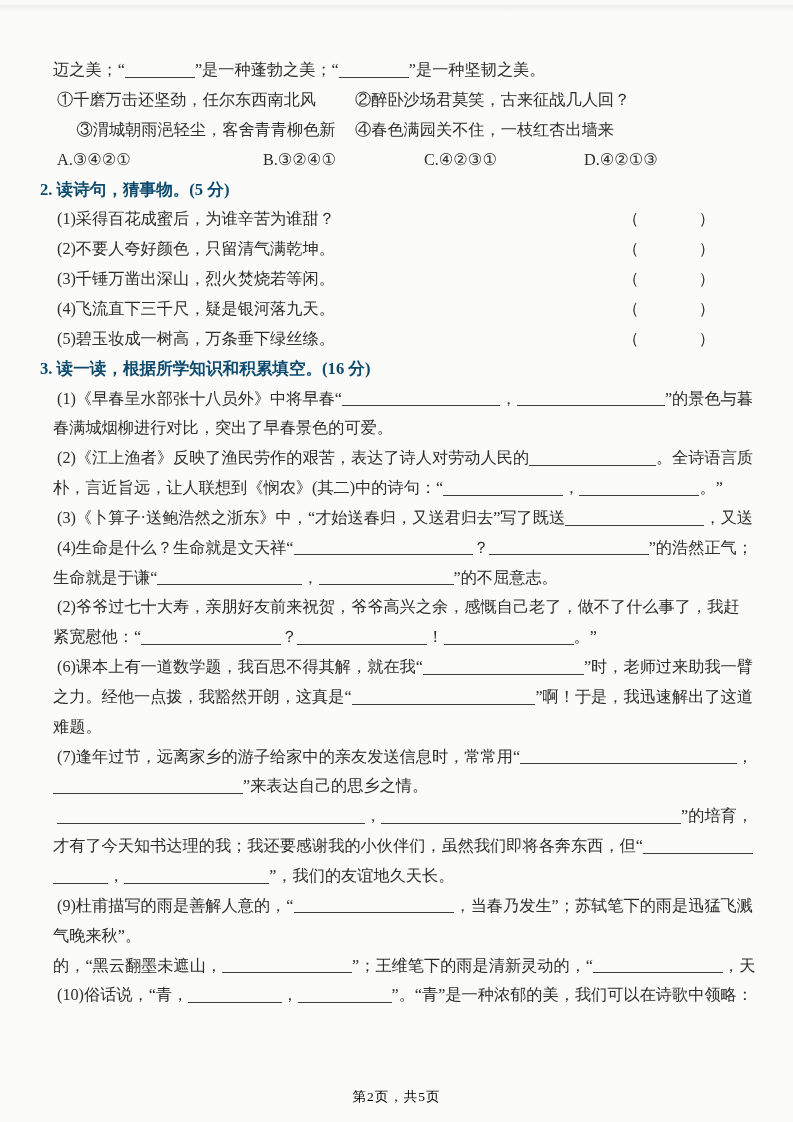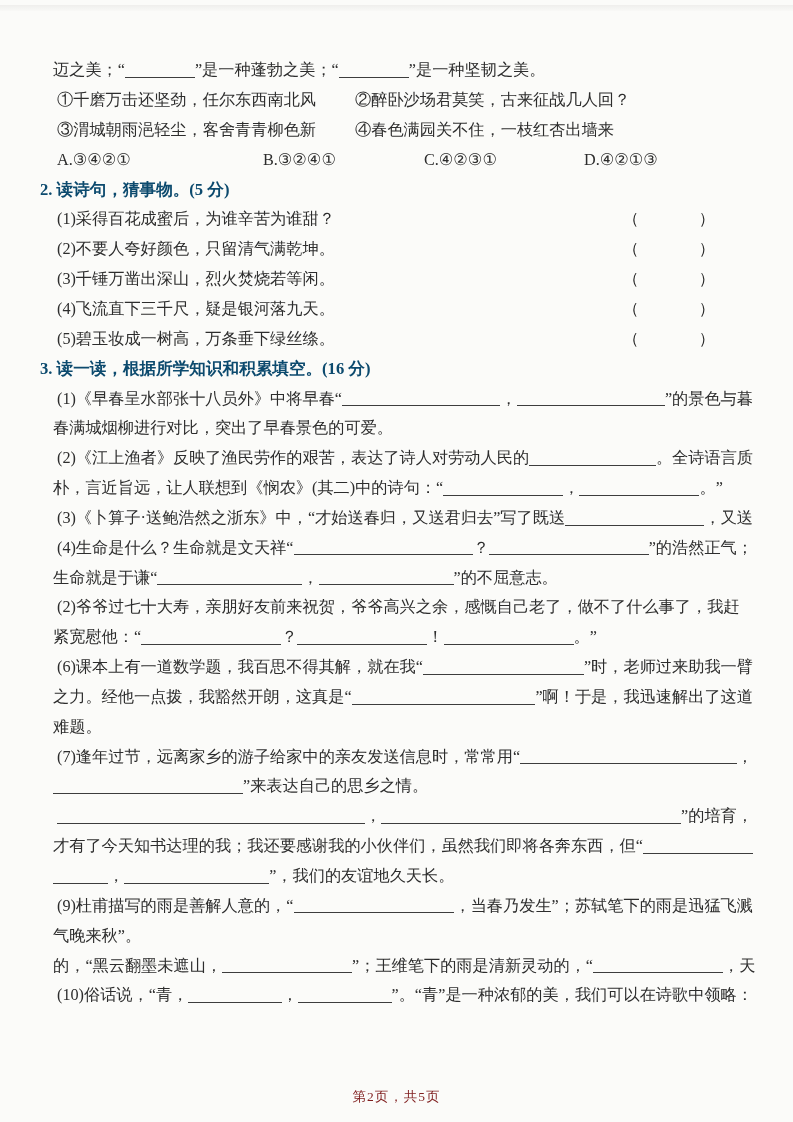--- a/index.html
+++ b/index.html
@@ -33,33 +33,33 @@
     display:inline-block;height:4px;
     border-bottom:1.4px solid #3d3d3d;
     flex:0 0 auto;margin-bottom:2px;
   }
   .fill .blank{flex:1 1 auto;}
   .gap{display:inline-block;flex:0 0 auto;}
   .col{flex:0 0 auto;overflow:visible;}
   .right{margin-left:auto;margin-right:38px;display:flex;align-items:flex-end;}
   footer{
     position:absolute;left:0;right:0;bottom:16px;
-    text-align:center;font-size:13.5px;color:#7f1d1d;
+    text-align:center;font-size:13.5px;color:#000000;
     letter-spacing:1px;
   }
 </style>
 </head>
 <body>
 
 <div class="scan-edge"></div>
 <main id="doc">
     <section>
       <div class="line cont"><span class="t">迈之美；“</span><span class="blank" style="min-width: 70px; width: 70px;"></span><span class="t">”是一种蓬勃之美；“</span><span class="blank" style="min-width: 70px; width: 70px;"></span><span class="t">”是一种坚韧之美。</span></div>
       <div class="line item"><span class="t col" style="width: 298px;">①千磨万击还坚劲，任尔东西南北风</span><span class="t">②醉卧沙场君莫笑，古来征战几人回？</span></div>
-      <div class="line item"><span class="t col" style="width: 298px;">③渭城朝雨浥轻尘，客舍青青柳色新</span><span class="t">④春色满园关不住，一枝红杏出墙来</span></div>
+      <div class="line item"><span class="t col" style="width: 298px; text-align: center;">③渭城朝雨浥轻尘，客舍青青柳色新</span><span class="t">④春色满园关不住，一枝红杏出墙来</span></div>
       <div class="line item"><span class="t col" style="width: 166px;">A.③④②①</span><span class="t col" style="width: 161px; margin-left: 40px;">B.③②④①</span><span class="t col" style="width: 160px;">C.④②③①</span><span class="t">D.④②①③</span></div>
     </section>
     <section>
       <div class="line qtitle"><span class="t">2. 读诗句，猜事物。(5 分)</span></div>
       <div class="line item"><span class="t">(1)采得百花成蜜后，为谁辛苦为谁甜？</span><span class="right"><span class="t">（</span><span class="gap" style="width: 60px;"></span><span class="t">）</span></span></div>
       <div class="line item"><span class="t">(2)不要人夸好颜色，只留清气满乾坤。</span><span class="right"><span class="t">（</span><span class="gap" style="width: 60px;"></span><span class="t">）</span></span></div>
       <div class="line item"><span class="t">(3)千锤万凿出深山，烈火焚烧若等闲。</span><span class="right"><span class="t">（</span><span class="gap" style="width: 60px;"></span><span class="t">）</span></span></div>
       <div class="line item"><span class="t">(4)飞流直下三千尺，疑是银河落九天。</span><span class="right"><span class="t">（</span><span class="gap" style="width: 60px;"></span><span class="t">）</span></span></div>
       <div class="line item"><span class="t">(5)碧玉妆成一树高，万条垂下绿丝绦。</span><span class="right"><span class="t">（</span><span class="gap" style="width: 60px;"></span><span class="t">）</span></span></div>
     </section>

